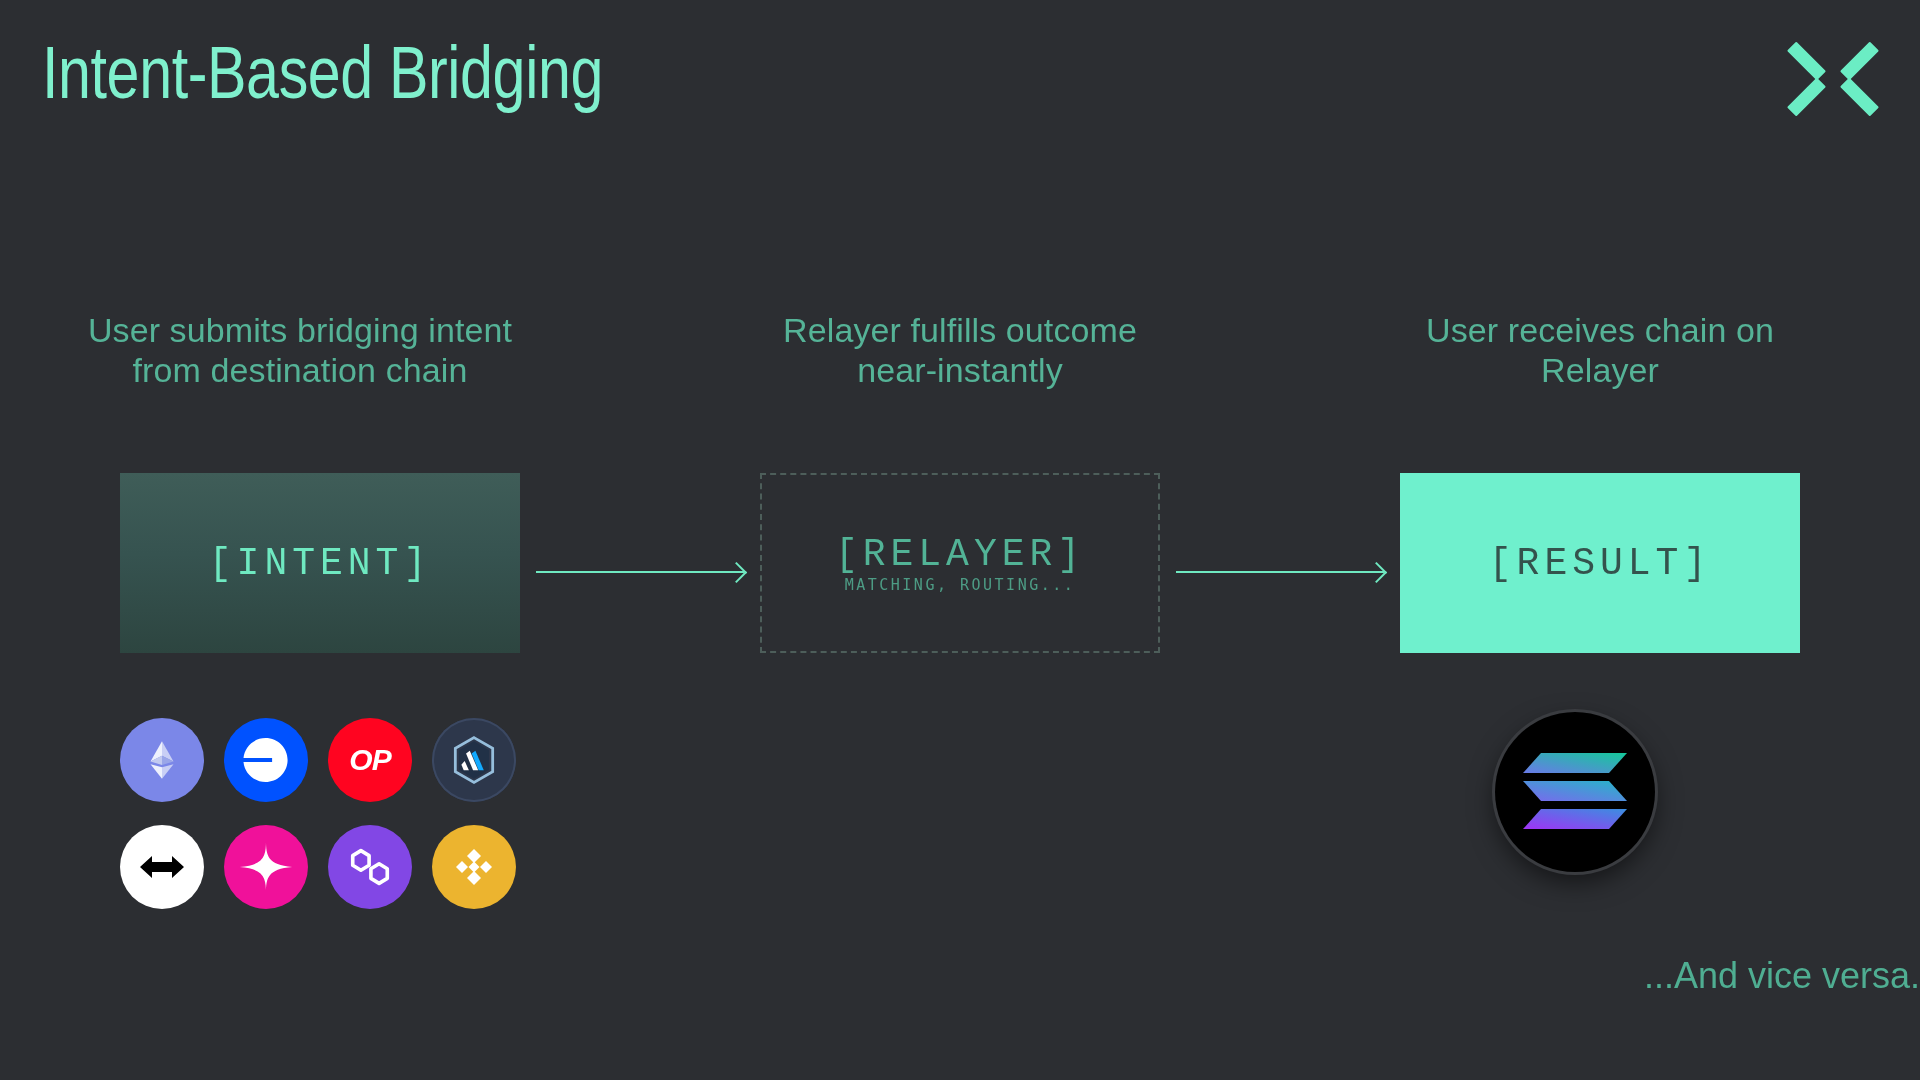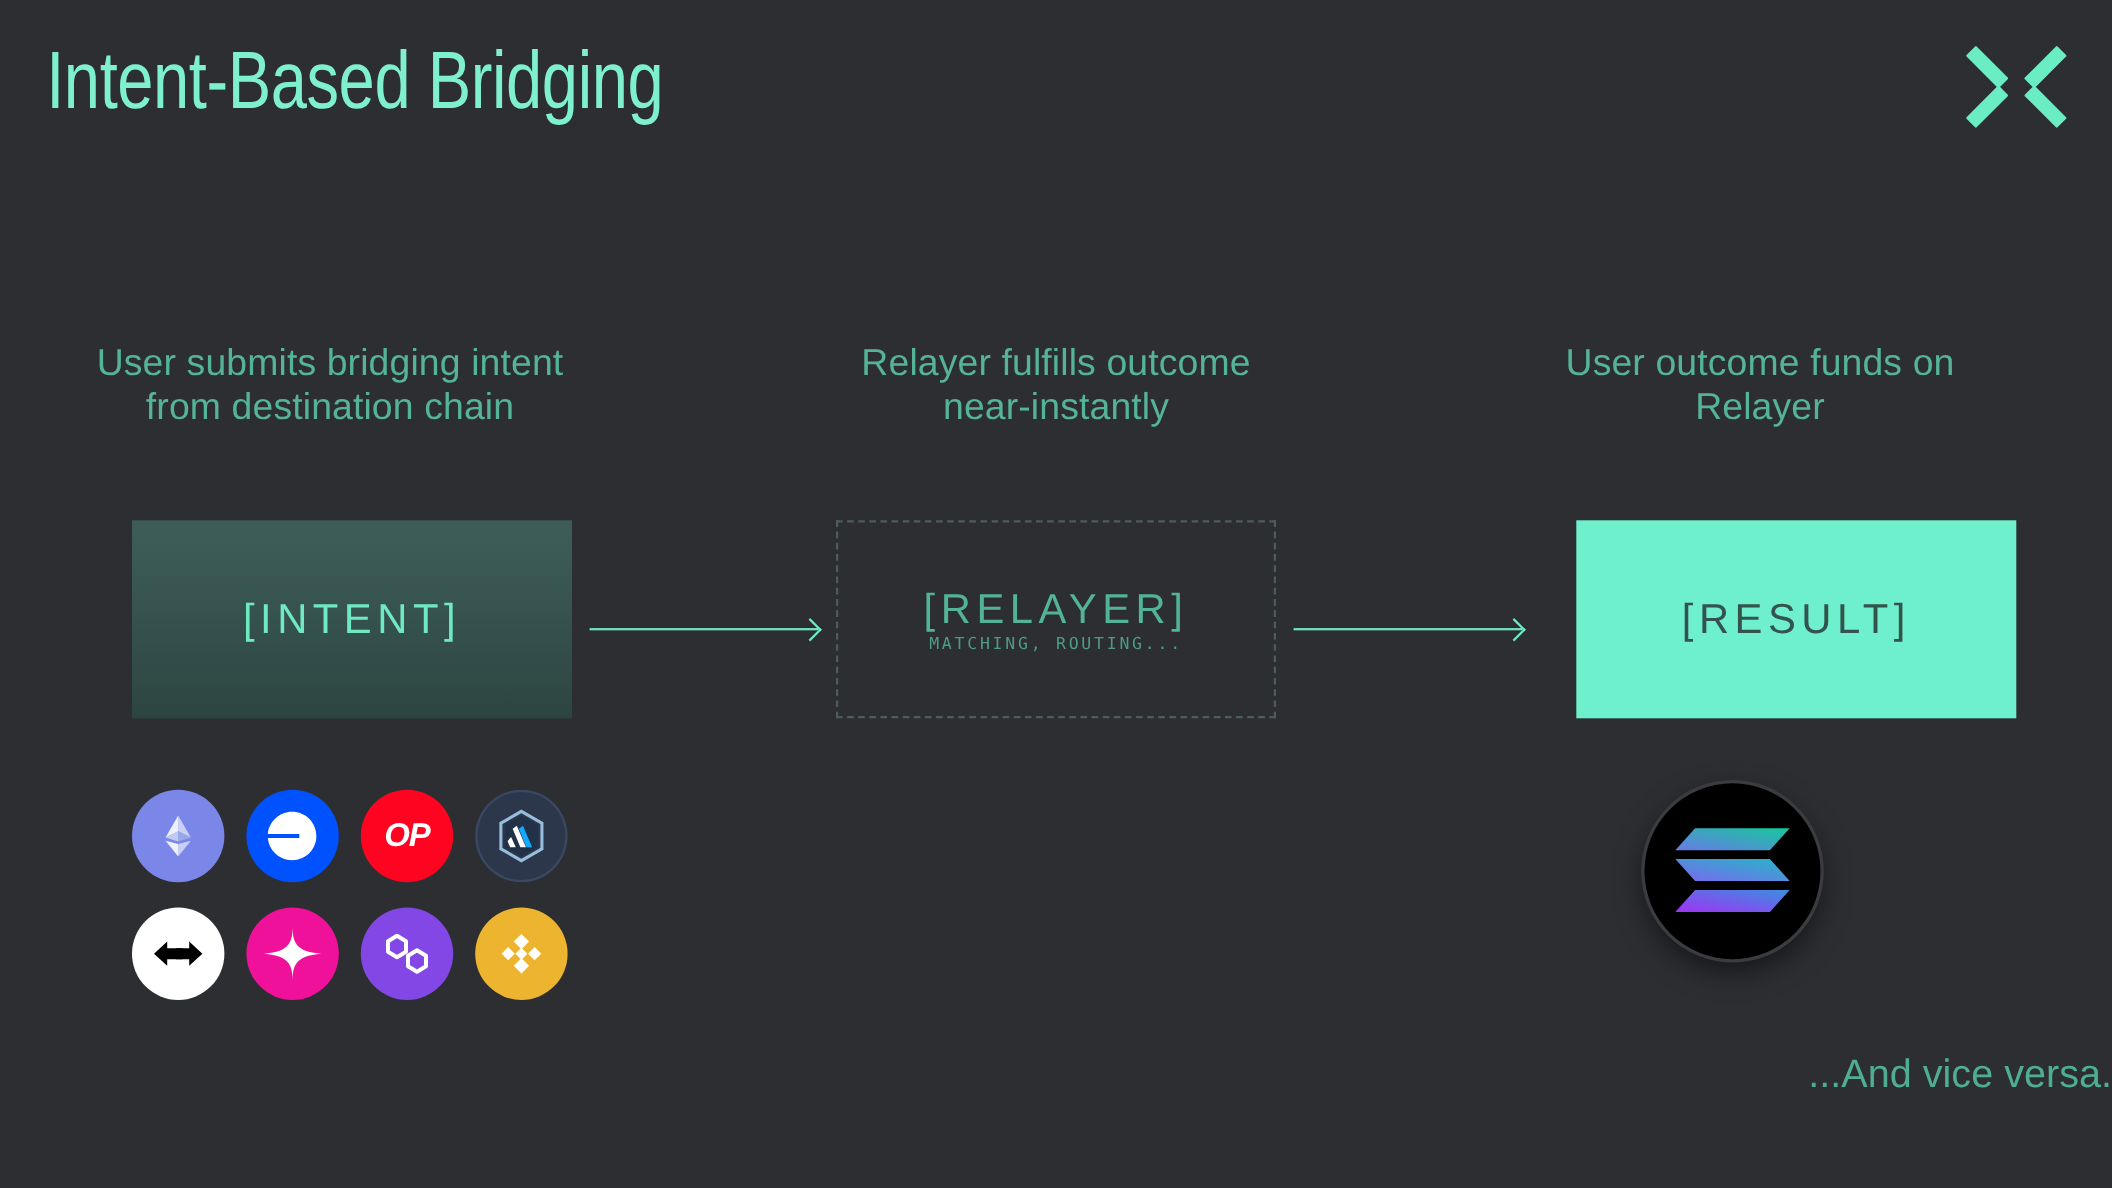--- a/index.html
+++ b/index.html
@@ -86,24 +86,23 @@
   .box-relayer {
     left: 760px;
     width: 400px;
     border: 2px dashed #4d5e5a;
     background: transparent;
   }
   .box-result {
     left: 1400px;
     width: 400px;
     background: #6ff0cd;
-    margin-left: 33px;
   }
   .node-label {
-    font-family: Liberation Sans, sans-serif;
+    font-family: Liberation Mono, monospace;
     font-size: 38px;
     letter-spacing: 5px;
     font-weight: 400;
   }
   .box-intent  .node-label { color: #6fe9c1; }
   .box-relayer .node-label { color: #52b396; }
   .box-result  .node-label { color: #34534d; }
   .node-sub {
     font-family: "DejaVu Sans Mono", monospace;
     font-size: 15px;
@@ -215,21 +214,21 @@
 
   <div class="col-caption cap-2">
     <div>Relayer fulfills outcome</div>
     <div>near-instantly</div>
   </div>
   <div class="col-caption cap-1">
     <div>User submits bridging intent</div>
     <div>from destination chain</div>
   </div>
   <div class="col-caption cap-3">
-    <div>User outcome funds on</div>
+    <div>User receives chain on</div>
     <div>Relayer</div>
   </div>
 
   <div class="node-box box-intent">
     <div class="node-label">[INTENT]</div>
   </div>
 
   <div class="flow-arrow arrow-1">
     <div class="shaft"></div>
     <div class="head"></div>

